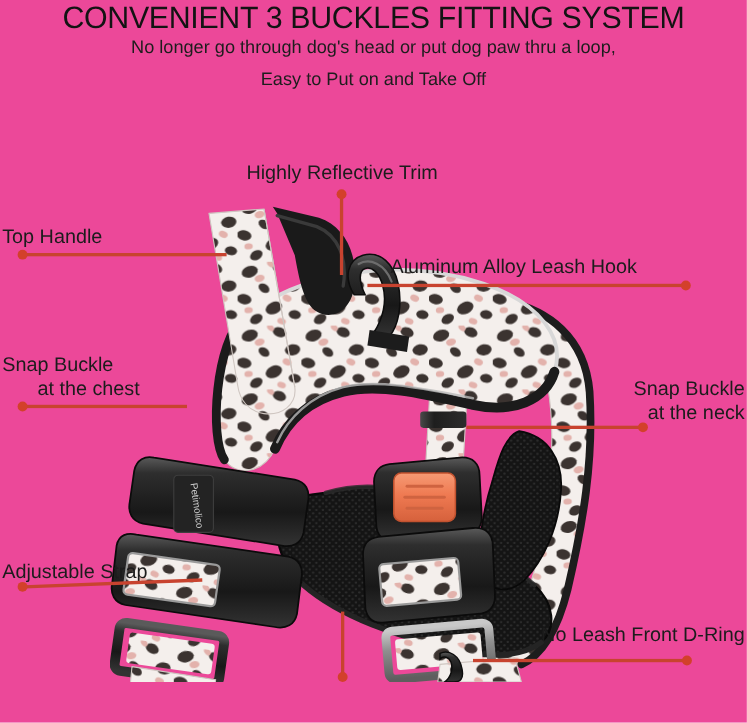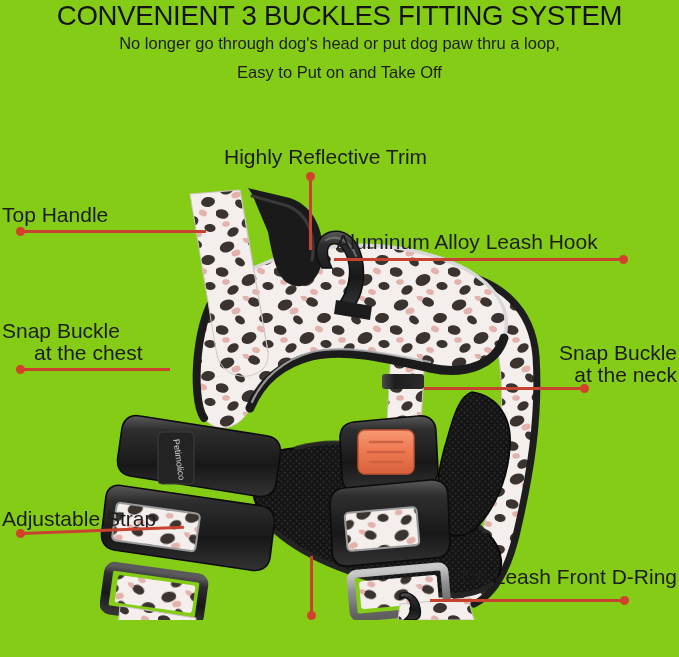--- a/index.html
+++ b/index.html
@@ -4,21 +4,21 @@
 <style>
   html, body {
     margin: 0;
     padding: 0;
     background: #ffffff;
   }
   #page {
     position: relative;
     width: 679px;
     height: 657px;
-    background: #84cc16;
+    background: #ec4899;
     overflow: hidden;
     font-family: "Liberation Sans", sans-serif;
     color: #1a1a1a;
   }
 
   
   .hdr-title {
     position: absolute;
     left: 0; top: 0;
     width: 679px;
@@ -42,21 +42,21 @@
     font-weight: 400;
     color: #1d1d1d;
     white-space: nowrap;
   }
   .hdr-sub.l1 { top: 33px; }
   .hdr-sub.l2 { top: 62px; }
 
   
   .lbl {
     position: absolute;
-    font-size: 21px;
+    font-size: 18px;
     line-height: 22px;
     font-weight: 400;
     color: #1c1c1c;
     white-space: nowrap;
   }
   .lbl.r { text-align: right; }
 
   
   .leader-h {
     position: absolute;

